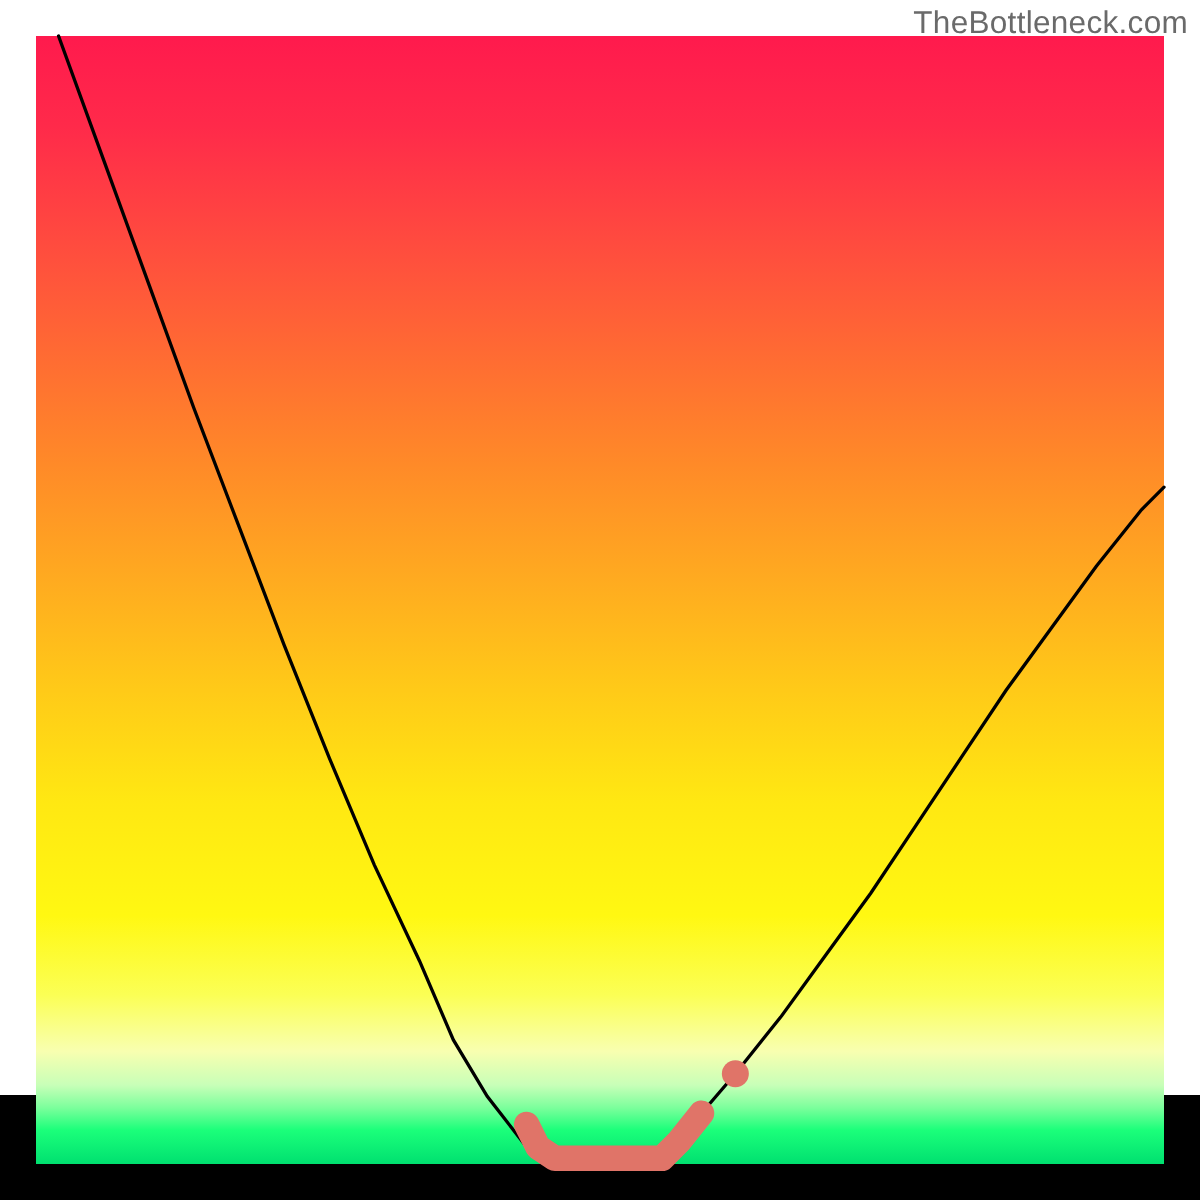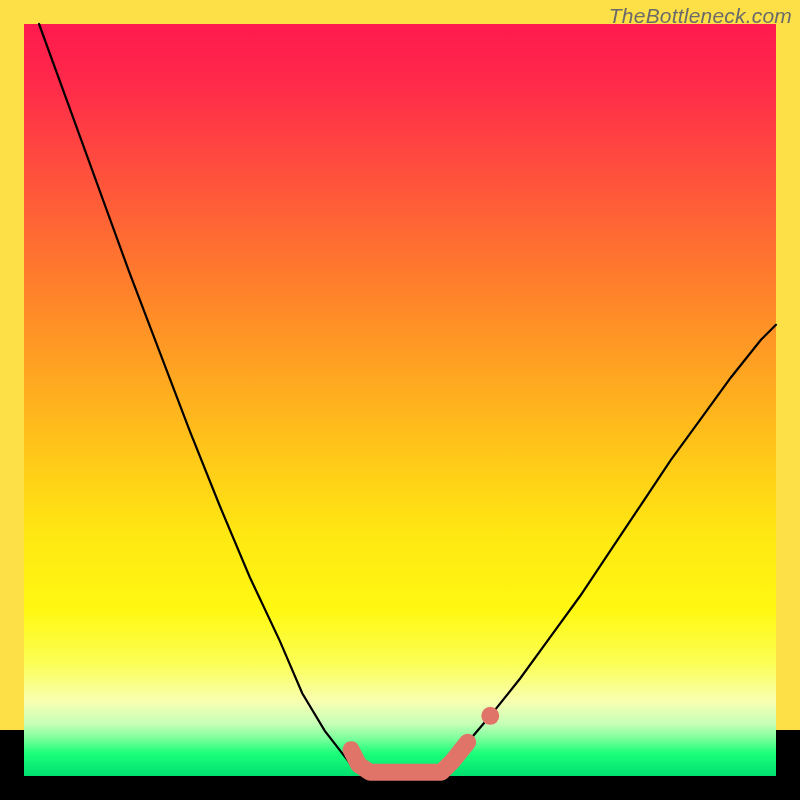--- a/index.html
+++ b/index.html
@@ -1,22 +1,21 @@
 <!DOCTYPE html>
 <html><head>
 <meta charset="utf-8">
 <style>
   * { margin: 0; padding: 0; box-sizing: border-box; }
   html, body { width: 800px; height: 800px; overflow: hidden; background: #000; }
   .frame {
     position: relative;
     width: 800px;
     height: 730px;
-    background: #fde047;
-    font-style: italic;
+    background: #ffffff;
   }
   .plot-area {
     position: absolute;
     left: 24px;
     top: 24px;
     width: 752px;
     height: 752px;
     background: linear-gradient(to bottom,
       #ff1a4d 0%,
       #ff2a4a 8%,

